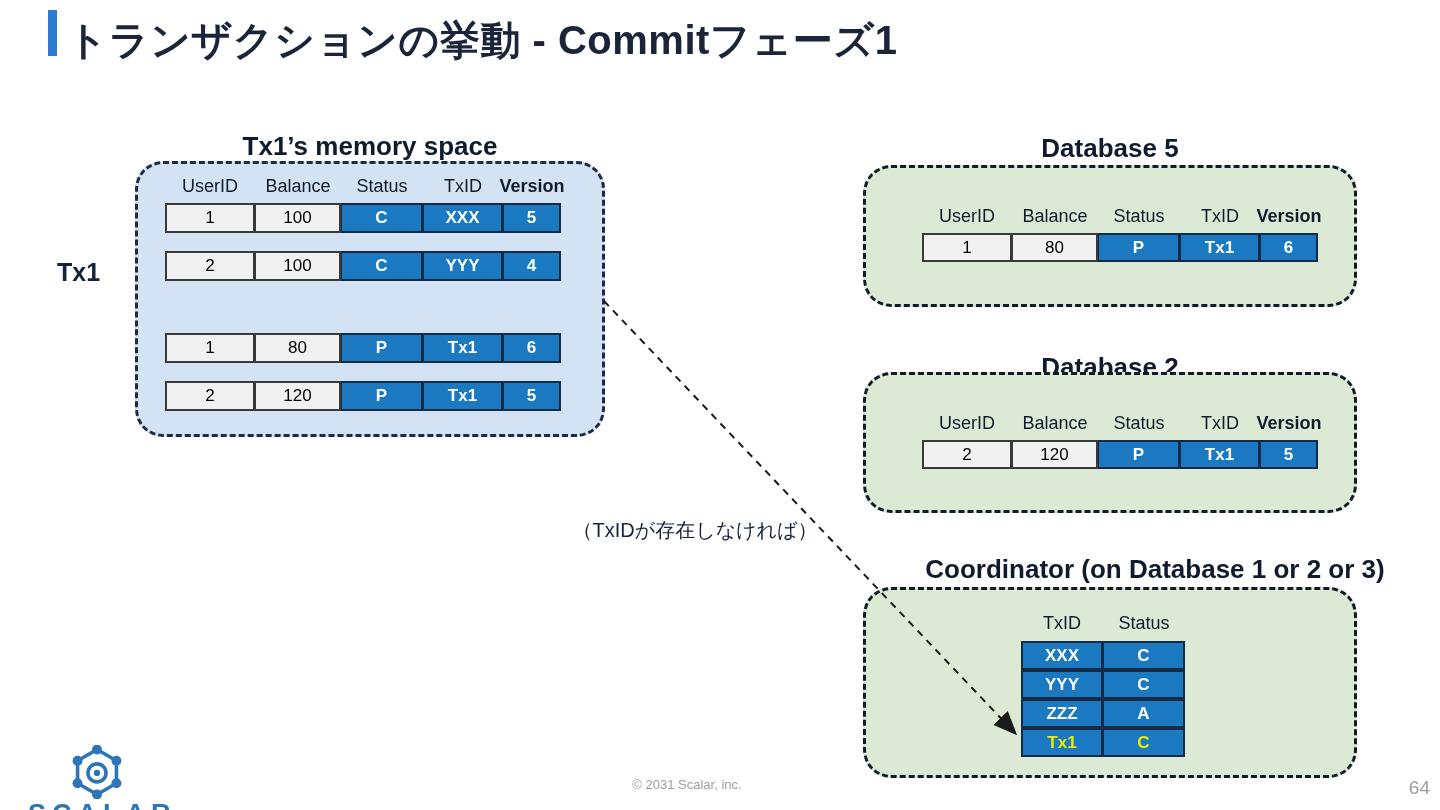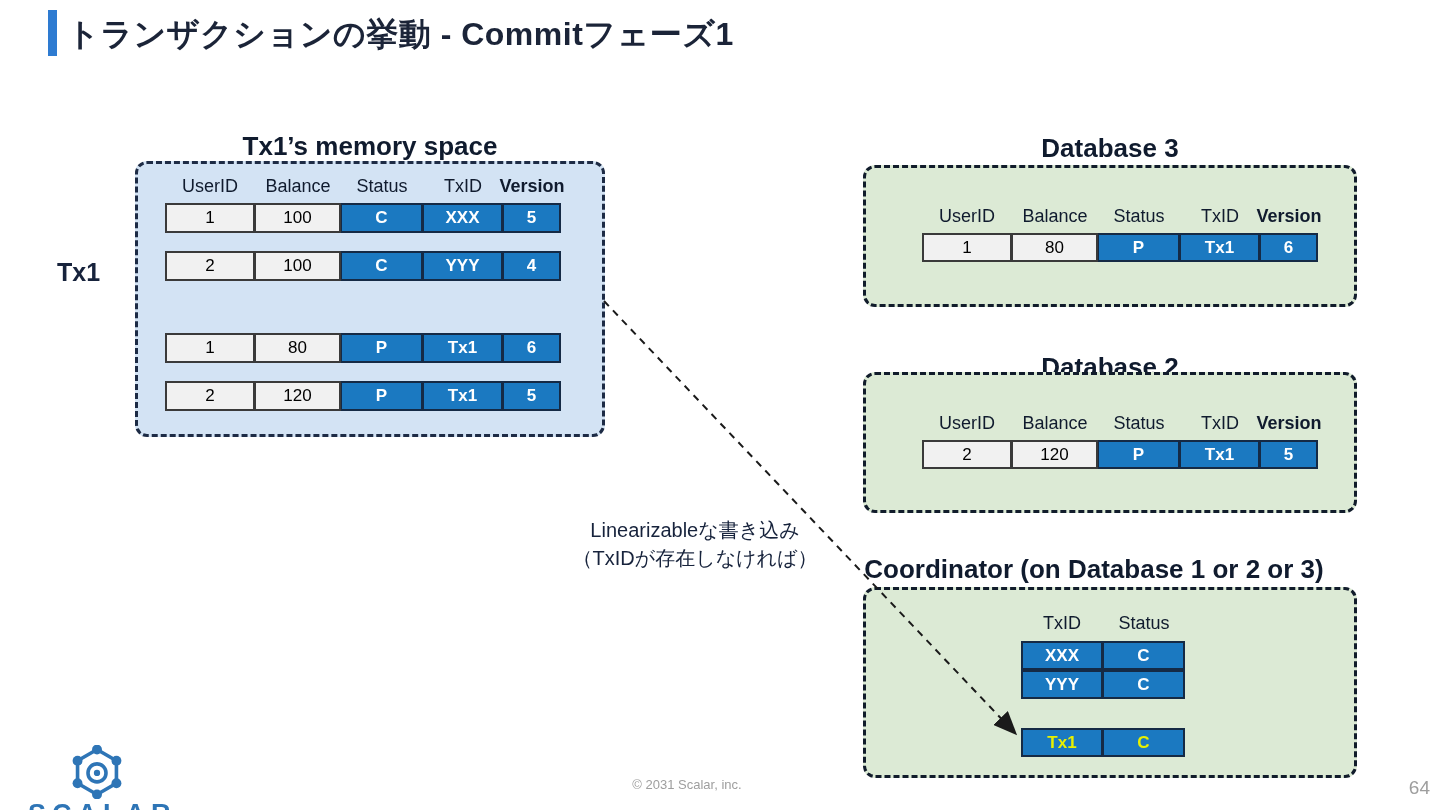--- a/index.html
+++ b/index.html
@@ -3,38 +3,38 @@
 <meta charset="utf-8">
 <style>
   * { margin: 0; padding: 0; box-sizing: border-box; }
   html, body { width: 1440px; height: 810px; background: #ffffff; overflow: hidden; }
   body { font-family: "Liberation Sans", "DejaVu Sans", sans-serif; position: relative; }
 
   .abs { position: absolute; }
 
   
   #accent-bar { left: 48px; top: 10px; width: 9px; height: 46px; background: #2e7bd1; }
-  #slide-title { left: 67px; top: 13px; font-size: 32px; font-weight: 700; color: #1b2438; letter-spacing: 0.5px; white-space: nowrap; }
+  #slide-title { left: 67px; top: 13px; font-size: 40px; font-weight: 700; color: #1b2438; letter-spacing: 0.5px; white-space: nowrap; }
 
   
   #tx-label { left: 57px; top: 258px; font-size: 25px; font-weight: 700; color: #17233c; }
 
   
-  .panel { border: 3px dashed #1d2b45; border-radius: 12px; padding-left: 6px; }
+  .panel { border: 3px dashed #1d2b45; border-radius: 28px; padding-left: 6px; }
   #memory-box { left: 135px; top: 161px; width: 470px; height: 276px; background: #d3e3f4; }
   .db-panel { background: #dcead5; border-color: #111c2b; }
   #db1-box { left: 863px; top: 165px; width: 494px; height: 142px; }
   #db2-box { left: 863px; top: 372px; width: 494px; height: 141px; }
   #coord-box { left: 863px; top: 587px; width: 494px; height: 191px; }
 
   .panel-title { font-size: 26px; font-weight: 700; color: #101b2e; text-align: center; white-space: nowrap; }
   #memory-title { left: 135px; top: 131px; width: 470px; }
   #db1-title { left: 863px; top: 133px; width: 494px; }
   #db2-title { left: 863px; top: 352px; width: 494px; }
-  #coord-title { left: 847px; top: 554px; width: 494px; }
+  #coord-title { left: 908px; top: 554px; width: 494px; }
 
   
   .trow { position: absolute; display: flex; }
   .hrow { position: absolute; display: flex; color: #101b2e; font-size: 18px; }
   .hcell { display: flex; align-items: center; justify-content: center; white-space: nowrap; }
   .c1 { width: 90px; } .c2 { width: 86px; } .c3 { width: 82px; } .c4 { width: 80px; } .c5 { width: 58px; font-weight: bold; }
 
   .cell { display: flex; align-items: center; justify-content: center; font-size: 17px; height: 30px; }
   .cell-white { background: #f1f1f1; border: 2px solid #3a3a3a; color: #000; }
   .cell-blue  { background: #1b79c1; border: 2px solid #152a45; color: #ffffff; font-weight: 700; }
@@ -99,21 +99,21 @@
   </div>
   <div class="trow" style="left:27px; top:217px;">
     <div class="cell cell-white c1">2</div>
     <div class="cell cell-white c2">120</div>
     <div class="cell cell-blue  c3">P</div>
     <div class="cell cell-blue  c4">Tx1</div>
     <div class="cell cell-blue  c5">5</div>
   </div>
 </div>
 
-<div class="abs panel-title" id="db1-title">Database 3</div>
+<div class="abs panel-title" id="db1-title">Database 5</div>
 <div class="abs panel db-panel" id="db1-box">
   <div class="hrow" style="left:56px; top:38px;">
     <div class="hcell c1">UserID</div>
     <div class="hcell c2">Balance</div>
     <div class="hcell c3">Status</div>
     <div class="hcell c4">TxID</div>
     <div class="hcell c5">Version</div>
   </div>
   <div class="trow db-row" style="left:56px; top:65px;">
     <div class="cell cell-white c1">1</div>
@@ -149,28 +149,31 @@
     <div class="hcell" style="width:82px;">Status</div>
   </div>
   <div class="coord-row" style="left:155px; top:51px;">
     <div class="cell cell-blue">XXX</div>
     <div class="cell cell-blue">C</div>
   </div>
   <div class="coord-row" style="left:155px; top:80px;">
     <div class="cell cell-blue">YYY</div>
     <div class="cell cell-blue">C</div>
   </div>
+  <div class="coord-row" style="left:155px; top:109px;">
+    <div class="cell cell-blue">ZZZ</div>
+    <div class="cell cell-blue">A</div>
+  </div>
   <div class="coord-row" style="left:155px; top:138px;">
     <div class="cell cell-blue yellow">Tx1</div>
     <div class="cell cell-blue yellow">C</div>
   </div>
 </div>
 
 <div class="abs" id="annotation">
-  <div>Linearizableな書き込み</div>
   <div>（TxIDが存在しなければ）</div>
 </div>
 
 <svg class="abs" id="arrow-layer">
   <defs>
     <marker id="ah" markerWidth="12" markerHeight="10" refX="9" refY="5" orient="auto">
       <polygon points="0,0 12,5 0,10" fill="#1a1a1a"></polygon>
     </marker>
   </defs>
   <line x1="604" y1="301" x2="1013" y2="731" stroke="#1a1a1a" stroke-width="2" stroke-dasharray="7,6" marker-end="url(#ah)"></line>

